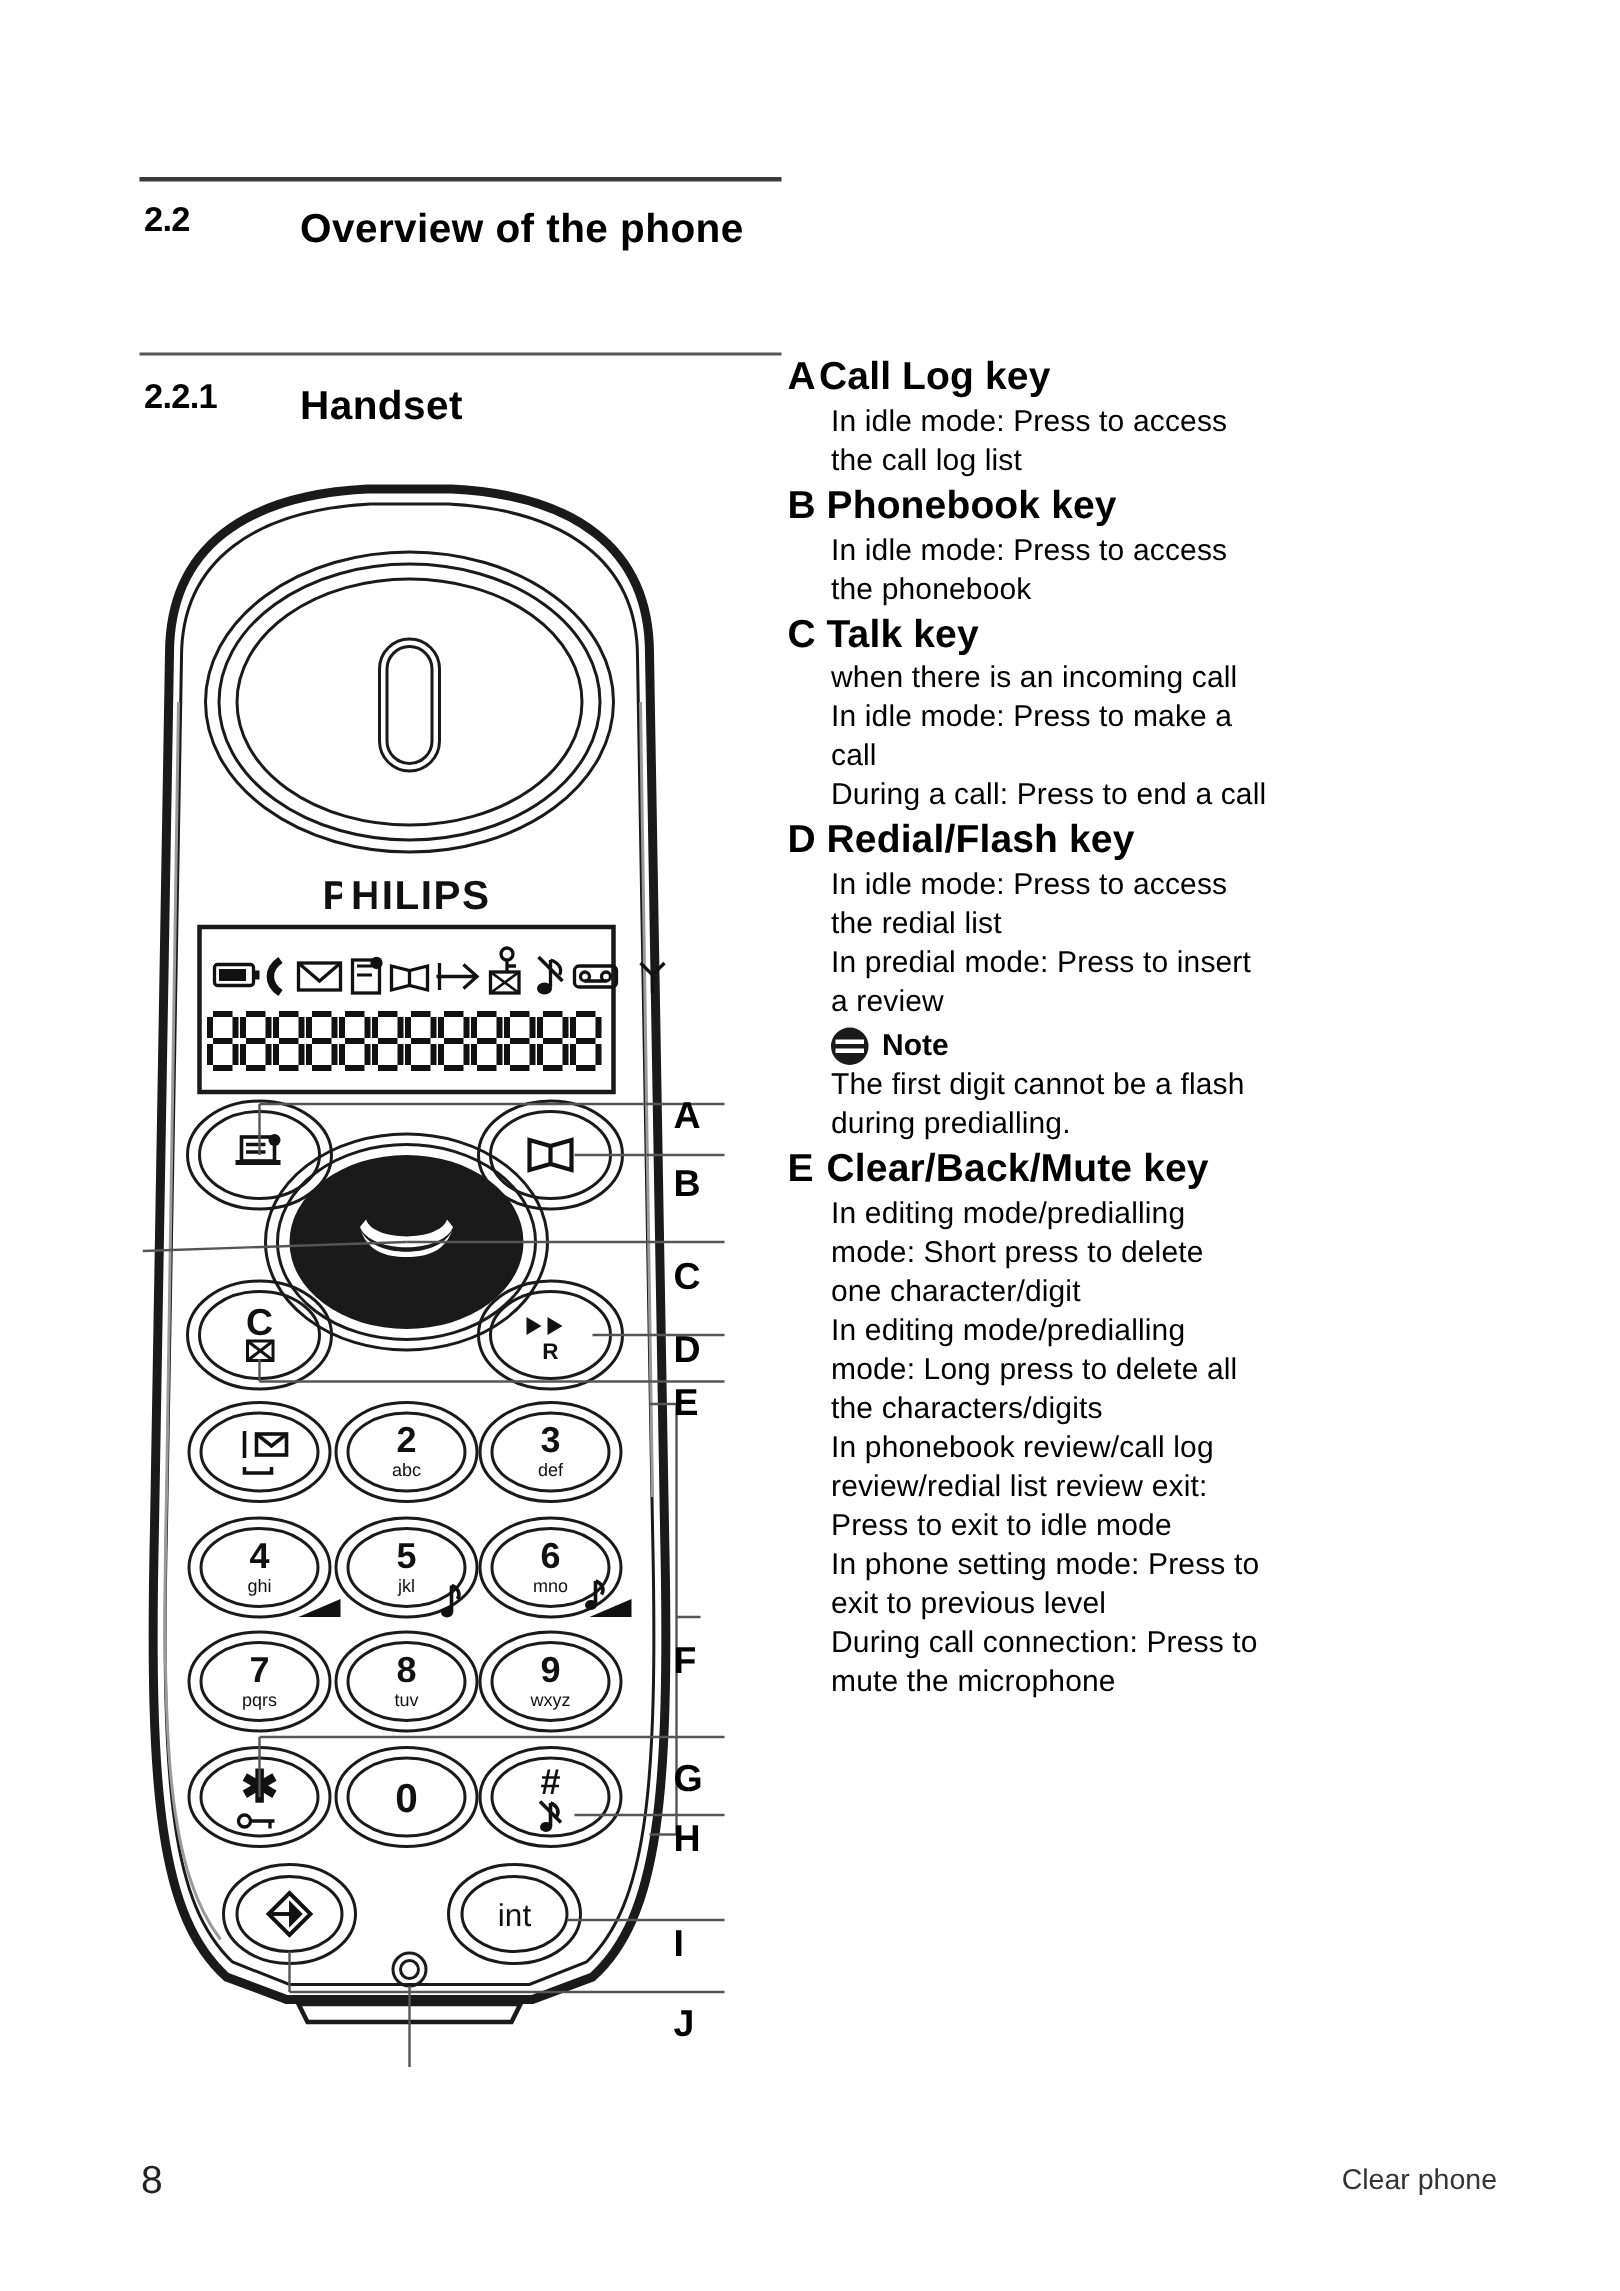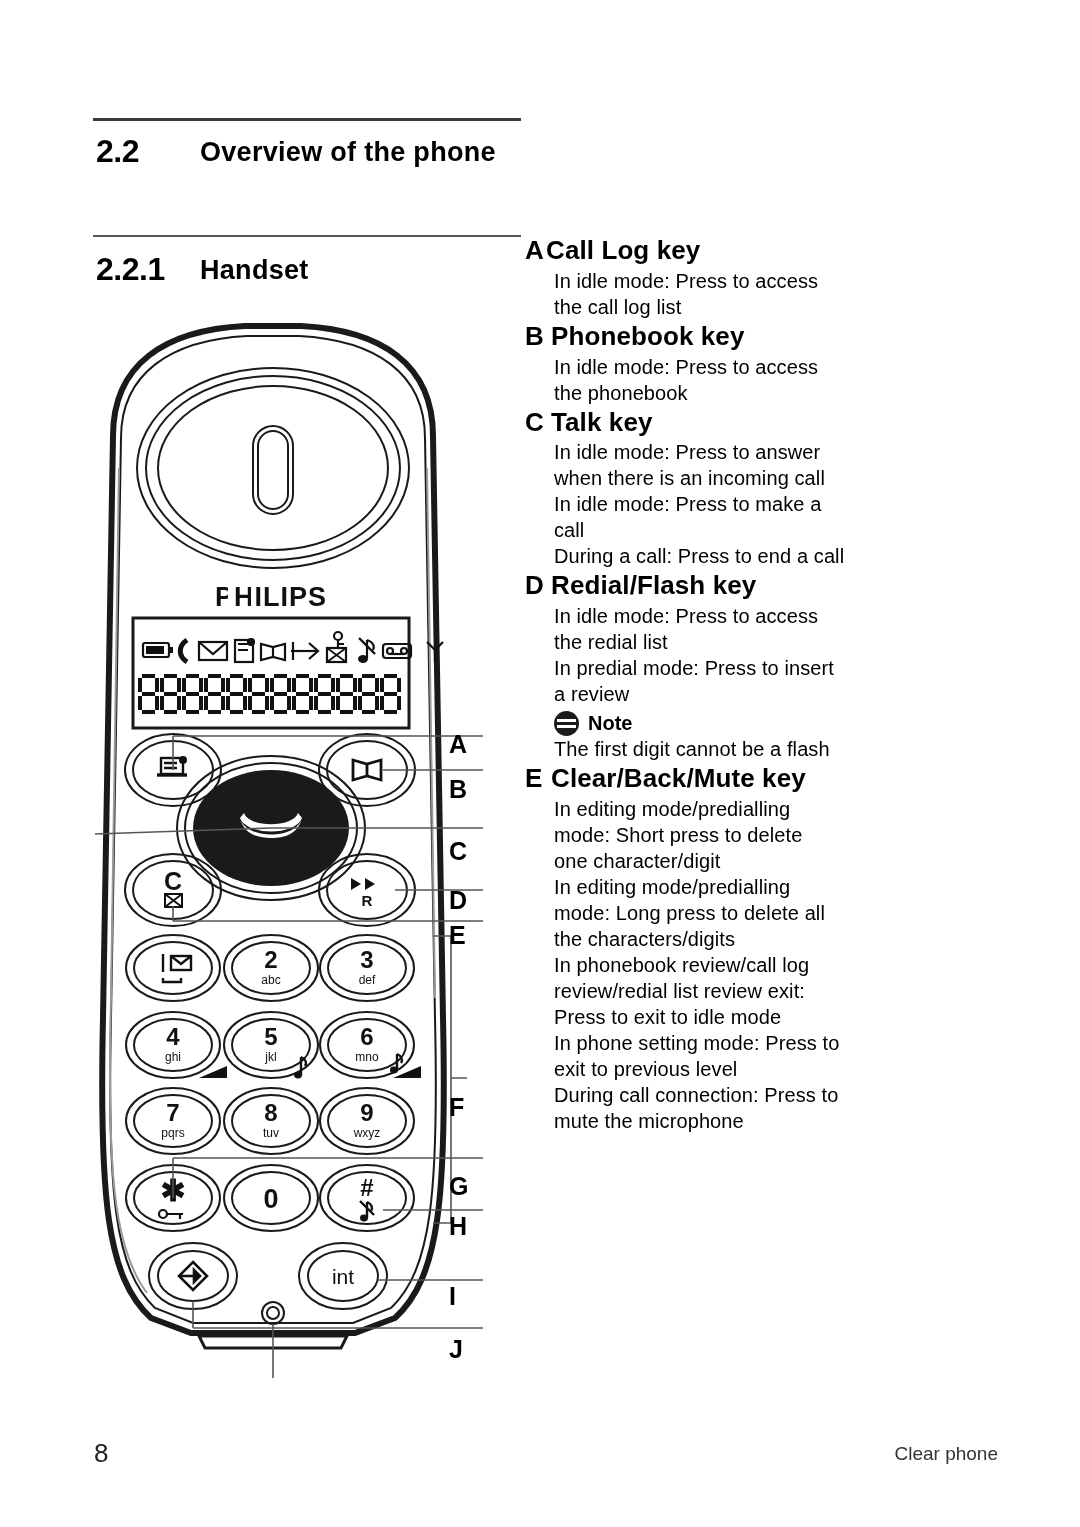--- a/index.html
+++ b/index.html
@@ -34,21 +34,21 @@
     background: #555555;
   }
 
   .head-block {
     position: absolute;
     display: flex;
     align-items: flex-start;
   }
   .head-num {
     font-weight: bold;
-    font-size: 32px;
+    font-size: 23px;
     letter-spacing: -0.5px;
   }
   .head-title {
     font-weight: bold;
     font-size: 27px;
     line-height: 1.42;
     letter-spacing: 0.3px;
   }
   #sec-22 { left: 96px; top: 133px; }
   #sec-22 .head-num { width: 104px; }
@@ -501,40 +501,40 @@
         <span>Phonebook key</span>
       </div>
       <div class="body-line">In idle mode: Press to access</div>
       <div class="body-line">the phonebook</div>
     </div>
     <div class="entry">
       <div class="entry-head">
         <span class="entry-letter">C</span>
         <span>Talk key</span>
       </div>
-      <div class="body-line">In idle mode: Press to answer</div>
       <div class="body-line">when there is an incoming call</div>
       <div class="body-line">In idle mode: Press to make a</div>
       <div class="body-line">call</div>
       <div class="body-line">During a call: Press to end a call</div>
     </div>
     <div class="entry">
       <div class="entry-head">
         <span class="entry-letter">D</span>
         <span>Redial/Flash key</span>
       </div>
       <div class="body-line">In idle mode: Press to access</div>
       <div class="body-line">the redial list</div>
       <div class="body-line">In predial mode: Press to insert</div>
       <div class="body-line">a review</div>
       <div class="note-head">
         <span class="note-icon"></span>
         <span>Note</span>
       </div>
       <div class="body-line">The first digit cannot be a flash</div>
+      <div class="body-line">during predialling.</div>
     </div>
     <div class="entry">
       <div class="entry-head">
         <span class="entry-letter">E</span>
         <span>Clear/Back/Mute key</span>
       </div>
       <div class="body-line">In editing mode/predialling</div>
       <div class="body-line">mode: Short press to delete</div>
       <div class="body-line">one character/digit</div>
       <div class="body-line">In editing mode/predialling</div>

